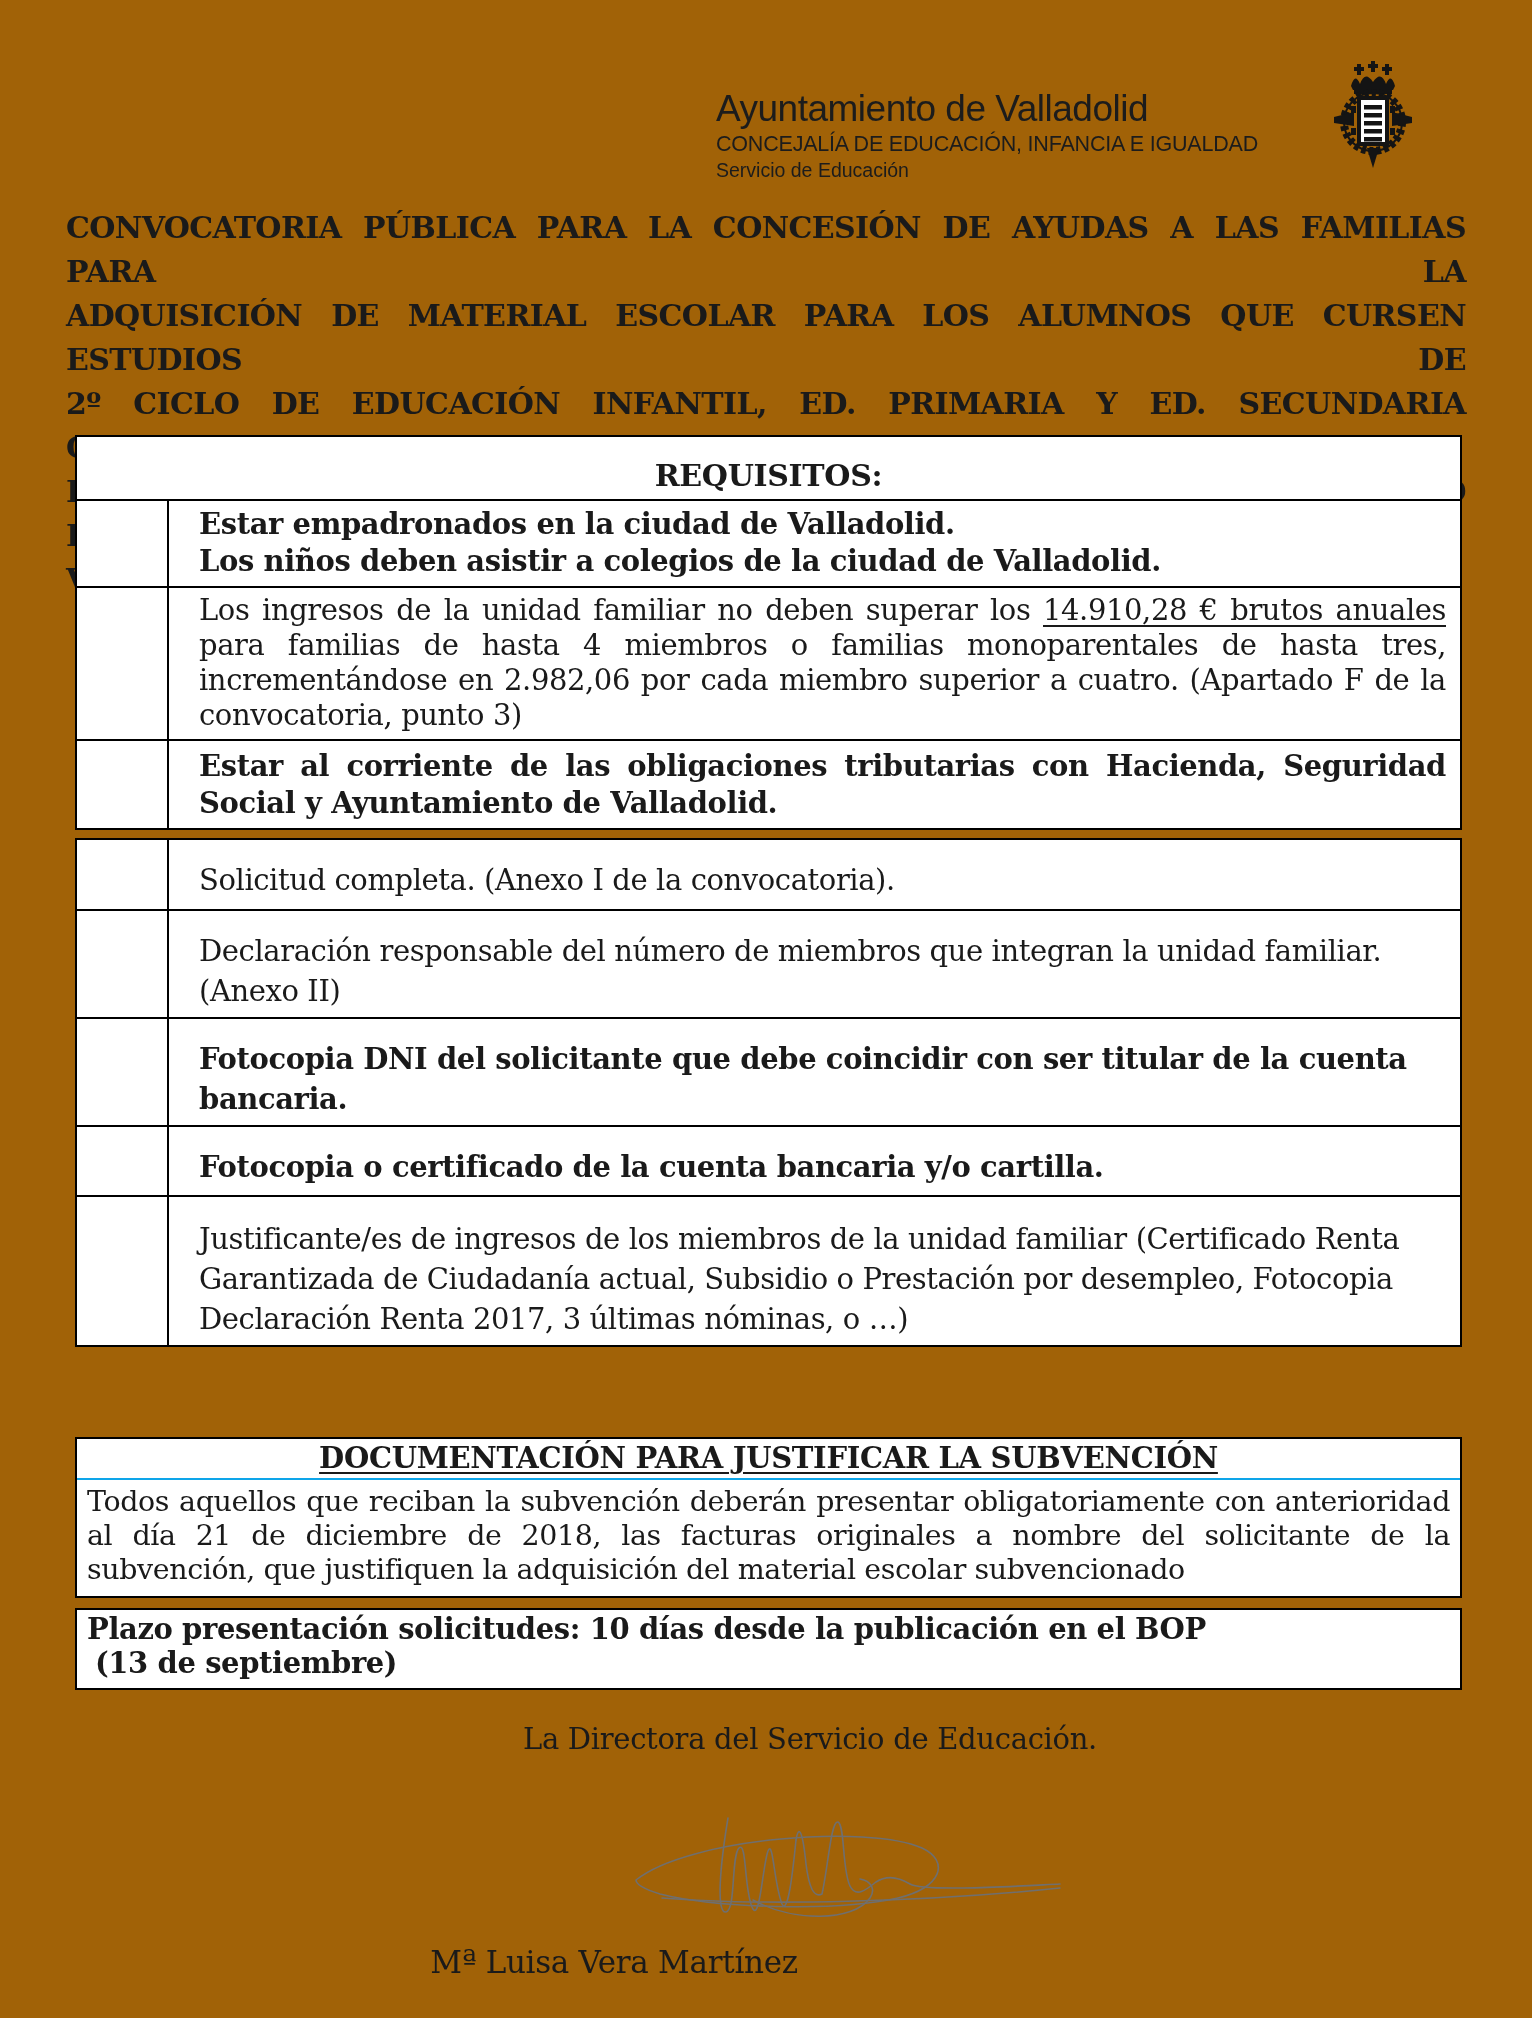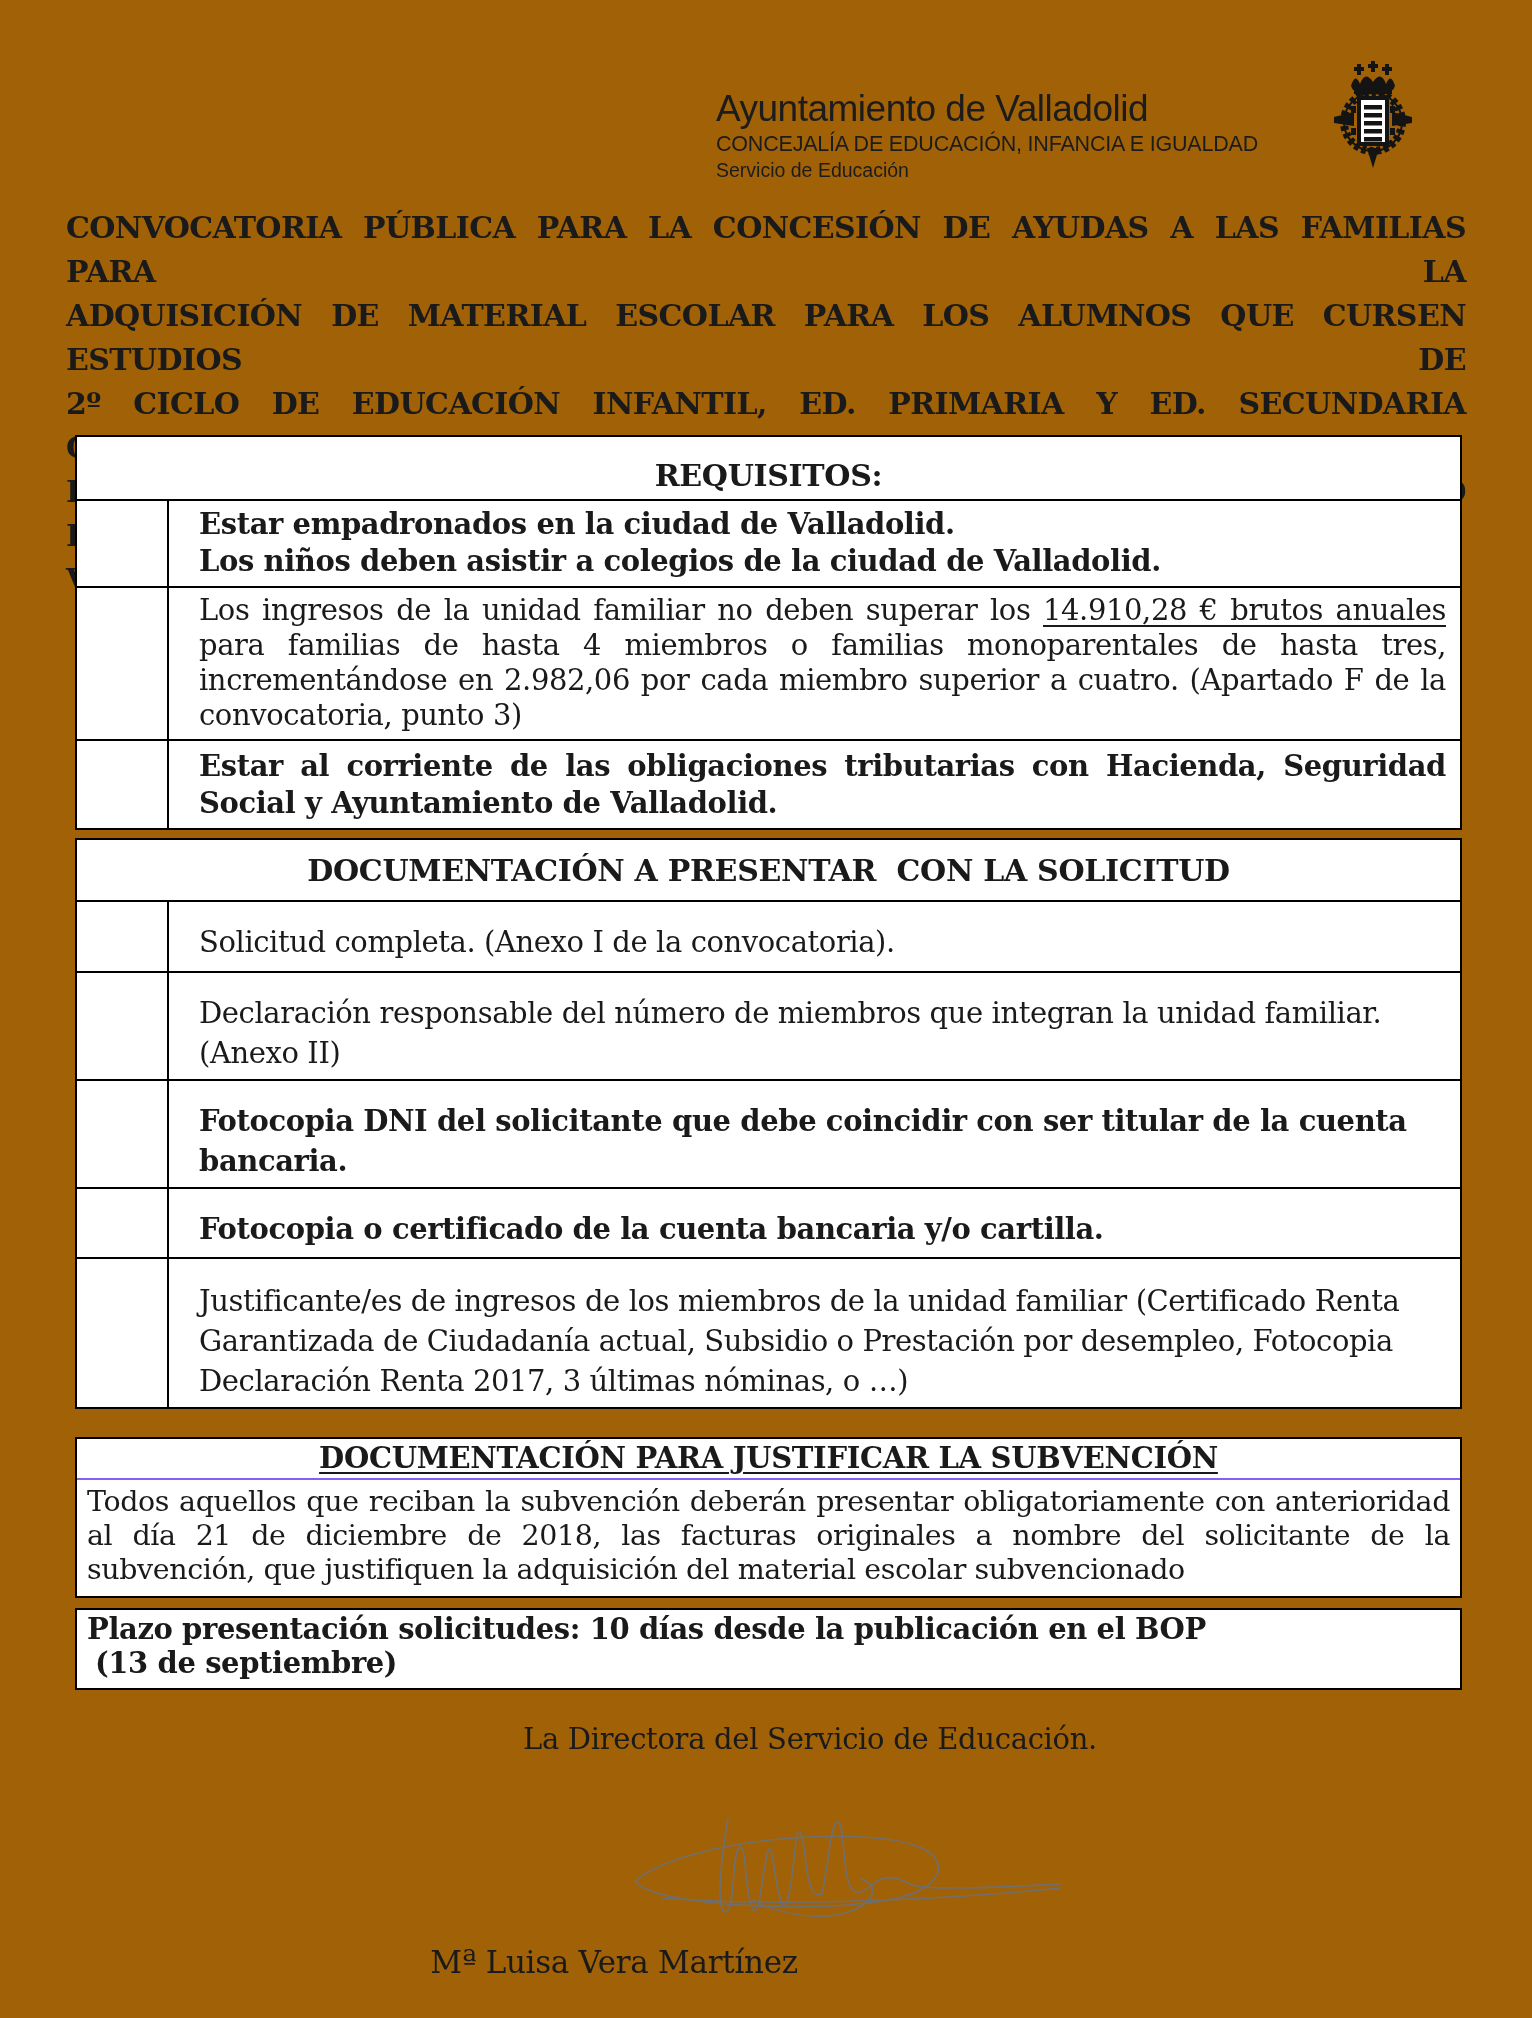--- a/index.html
+++ b/index.html
@@ -41,21 +41,21 @@
   
   .tbl2{top:838px;}
   .tbl2 .tbl-heading{height:62px;align-items:center;white-space:pre-wrap;}
   .t2r1 .cell-body{min-height:69px;line-height:36px;padding-top:22px;}
   .t2r2 .cell-body{min-height:98px;line-height:40px;padding-top:20px;}
   .t2r3 .cell-body{min-height:99px;line-height:40px;padding-top:20px;font-weight:bold;}
   .t2r4 .cell-body{min-height:68px;line-height:36px;padding-top:22px;font-weight:bold;}
   .t2r5 .cell-body{min-height:144px;line-height:40px;padding-top:22px;}
   
   .box-justif{top:1437px;}
-  .justif-heading{border-bottom:2px solid #8b5cf6;text-align:center;font-weight:bold;font-size:29px;
+  .justif-heading{border-bottom:2px solid #0ea5e9;text-align:center;font-weight:bold;font-size:29px;
     letter-spacing:-0.3px;padding:2px 0 3px 0;}
   .justif-heading span{text-decoration:underline;text-decoration-thickness:2px;text-underline-offset:4px;}
   .justif-body{padding:5px 10px 9px 10px;font-size:28.5px;line-height:34px;letter-spacing:-0.4px;
     text-align:justify;}
   
   .box-plazo{top:1608px;}
   .plazo-line{font-weight:bold;font-size:29px;line-height:34px;letter-spacing:-0.4px;padding-left:10px;}
   .plazo-line.first{padding-top:2px;}
   .plazo-line.second{padding-left:18px;padding-bottom:8px;}
   
@@ -137,21 +137,20 @@
         <span class="b">Los ingresos de la unidad familiar no deben superar los </span><span class="b u">14.910,28 € brutos anuales</span><span class="b"> para familias de hasta 4 miembros o familias monoparentales de hasta tres, incrementándose en 2.982,06 por cada miembro superior a cuatro.</span><span class="n"> (Apartado F de la convocatoria, punto 3)</span>
       </div>
     </div>
     <div class="tbl-row t1r3">
       <div class="cell-check"></div>
       <div class="cell-body">Estar al corriente de las obligaciones tributarias con Hacienda, Seguridad Social y Ayuntamiento de Valladolid.</div>
     </div>
   </div>
 
   <div class="tbl tbl2">
-    <div class="tbl-heading">DOCUMENTACIÓN A PRESENTAR  CON LA SOLICITUD</div>
     <div class="tbl-row t2r1">
       <div class="cell-check"></div>
       <div class="cell-body">
         <span class="b">Solicitud completa.</span><span class="n"> (Anexo I de la convocatoria).</span>
       </div>
     </div>
     <div class="tbl-row t2r2">
       <div class="cell-check"></div>
       <div class="cell-body">
         <span class="b">Declaración responsable del número de miembros que integran la unidad familiar.</span>

